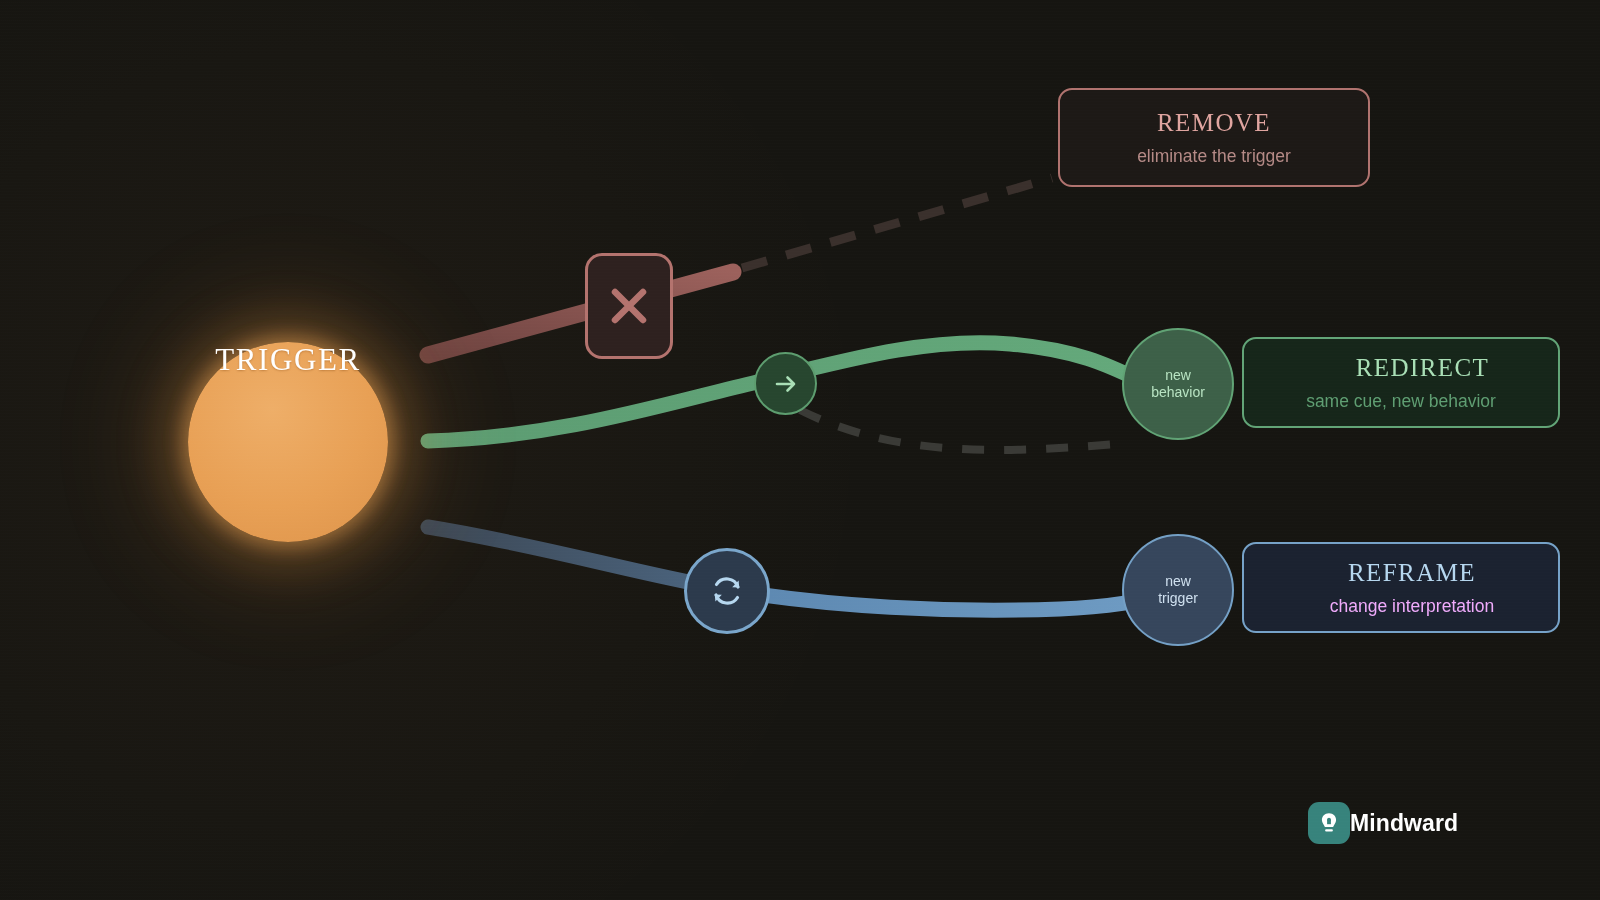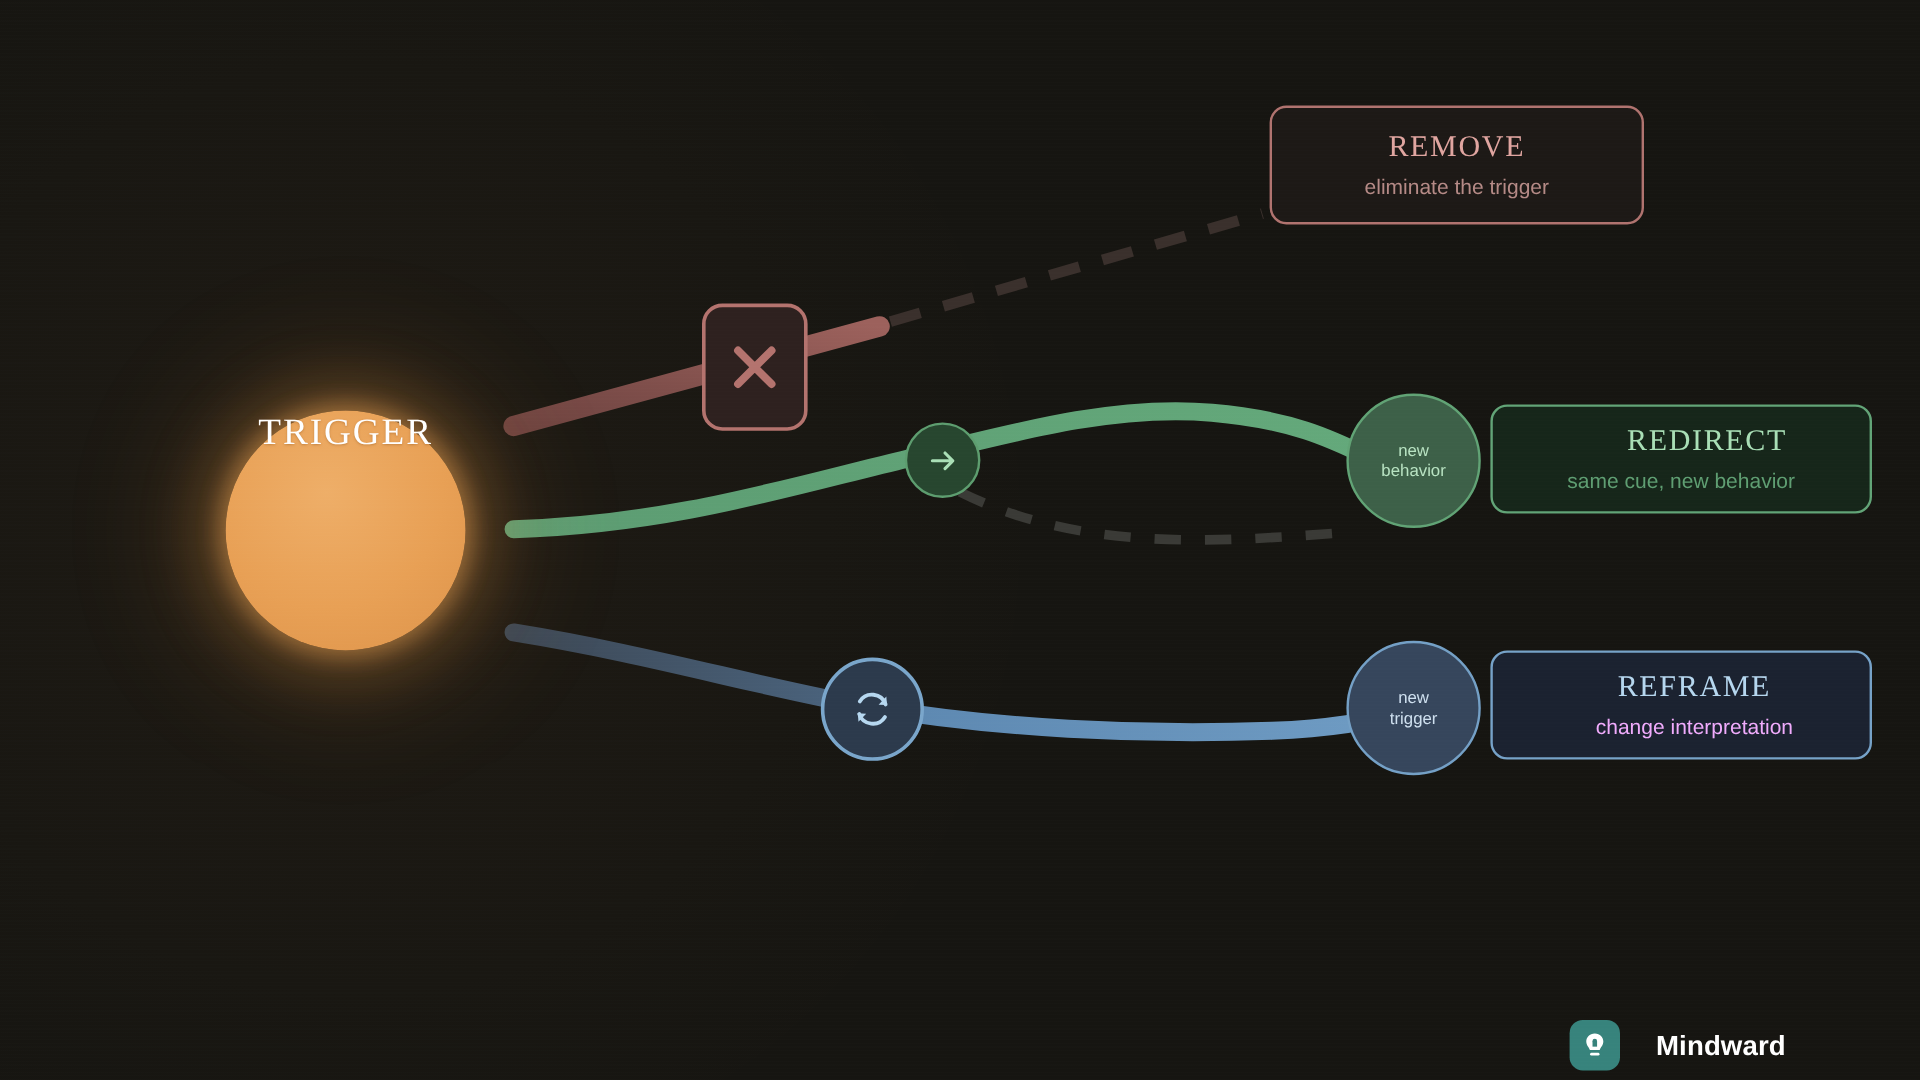--- a/index.html
+++ b/index.html
@@ -146,22 +146,22 @@
     background:#1b2230;
     border:2px solid #76a2c8;
     padding-left:40px;
   }
   .card-reframe .card-title{ color:#b6d7ef; }
   .card-reframe .card-sub{ color:#f0abfc; }
 
   
   .brand{
     position:absolute;
-    left:1308px; top:850px;
-    display:flex; align-items:center; gap:30px;
+    left:1308px; top:802px;
+    display:flex; align-items:center; gap:0;
   }
   .brand-mark{
     width:42px; height:42px;
     border-radius:11px;
     background:#37837c;
     display:flex; align-items:center; justify-content:center;
   }
   .brand-name{
     color:#ffffff;
     font-size:23px;

